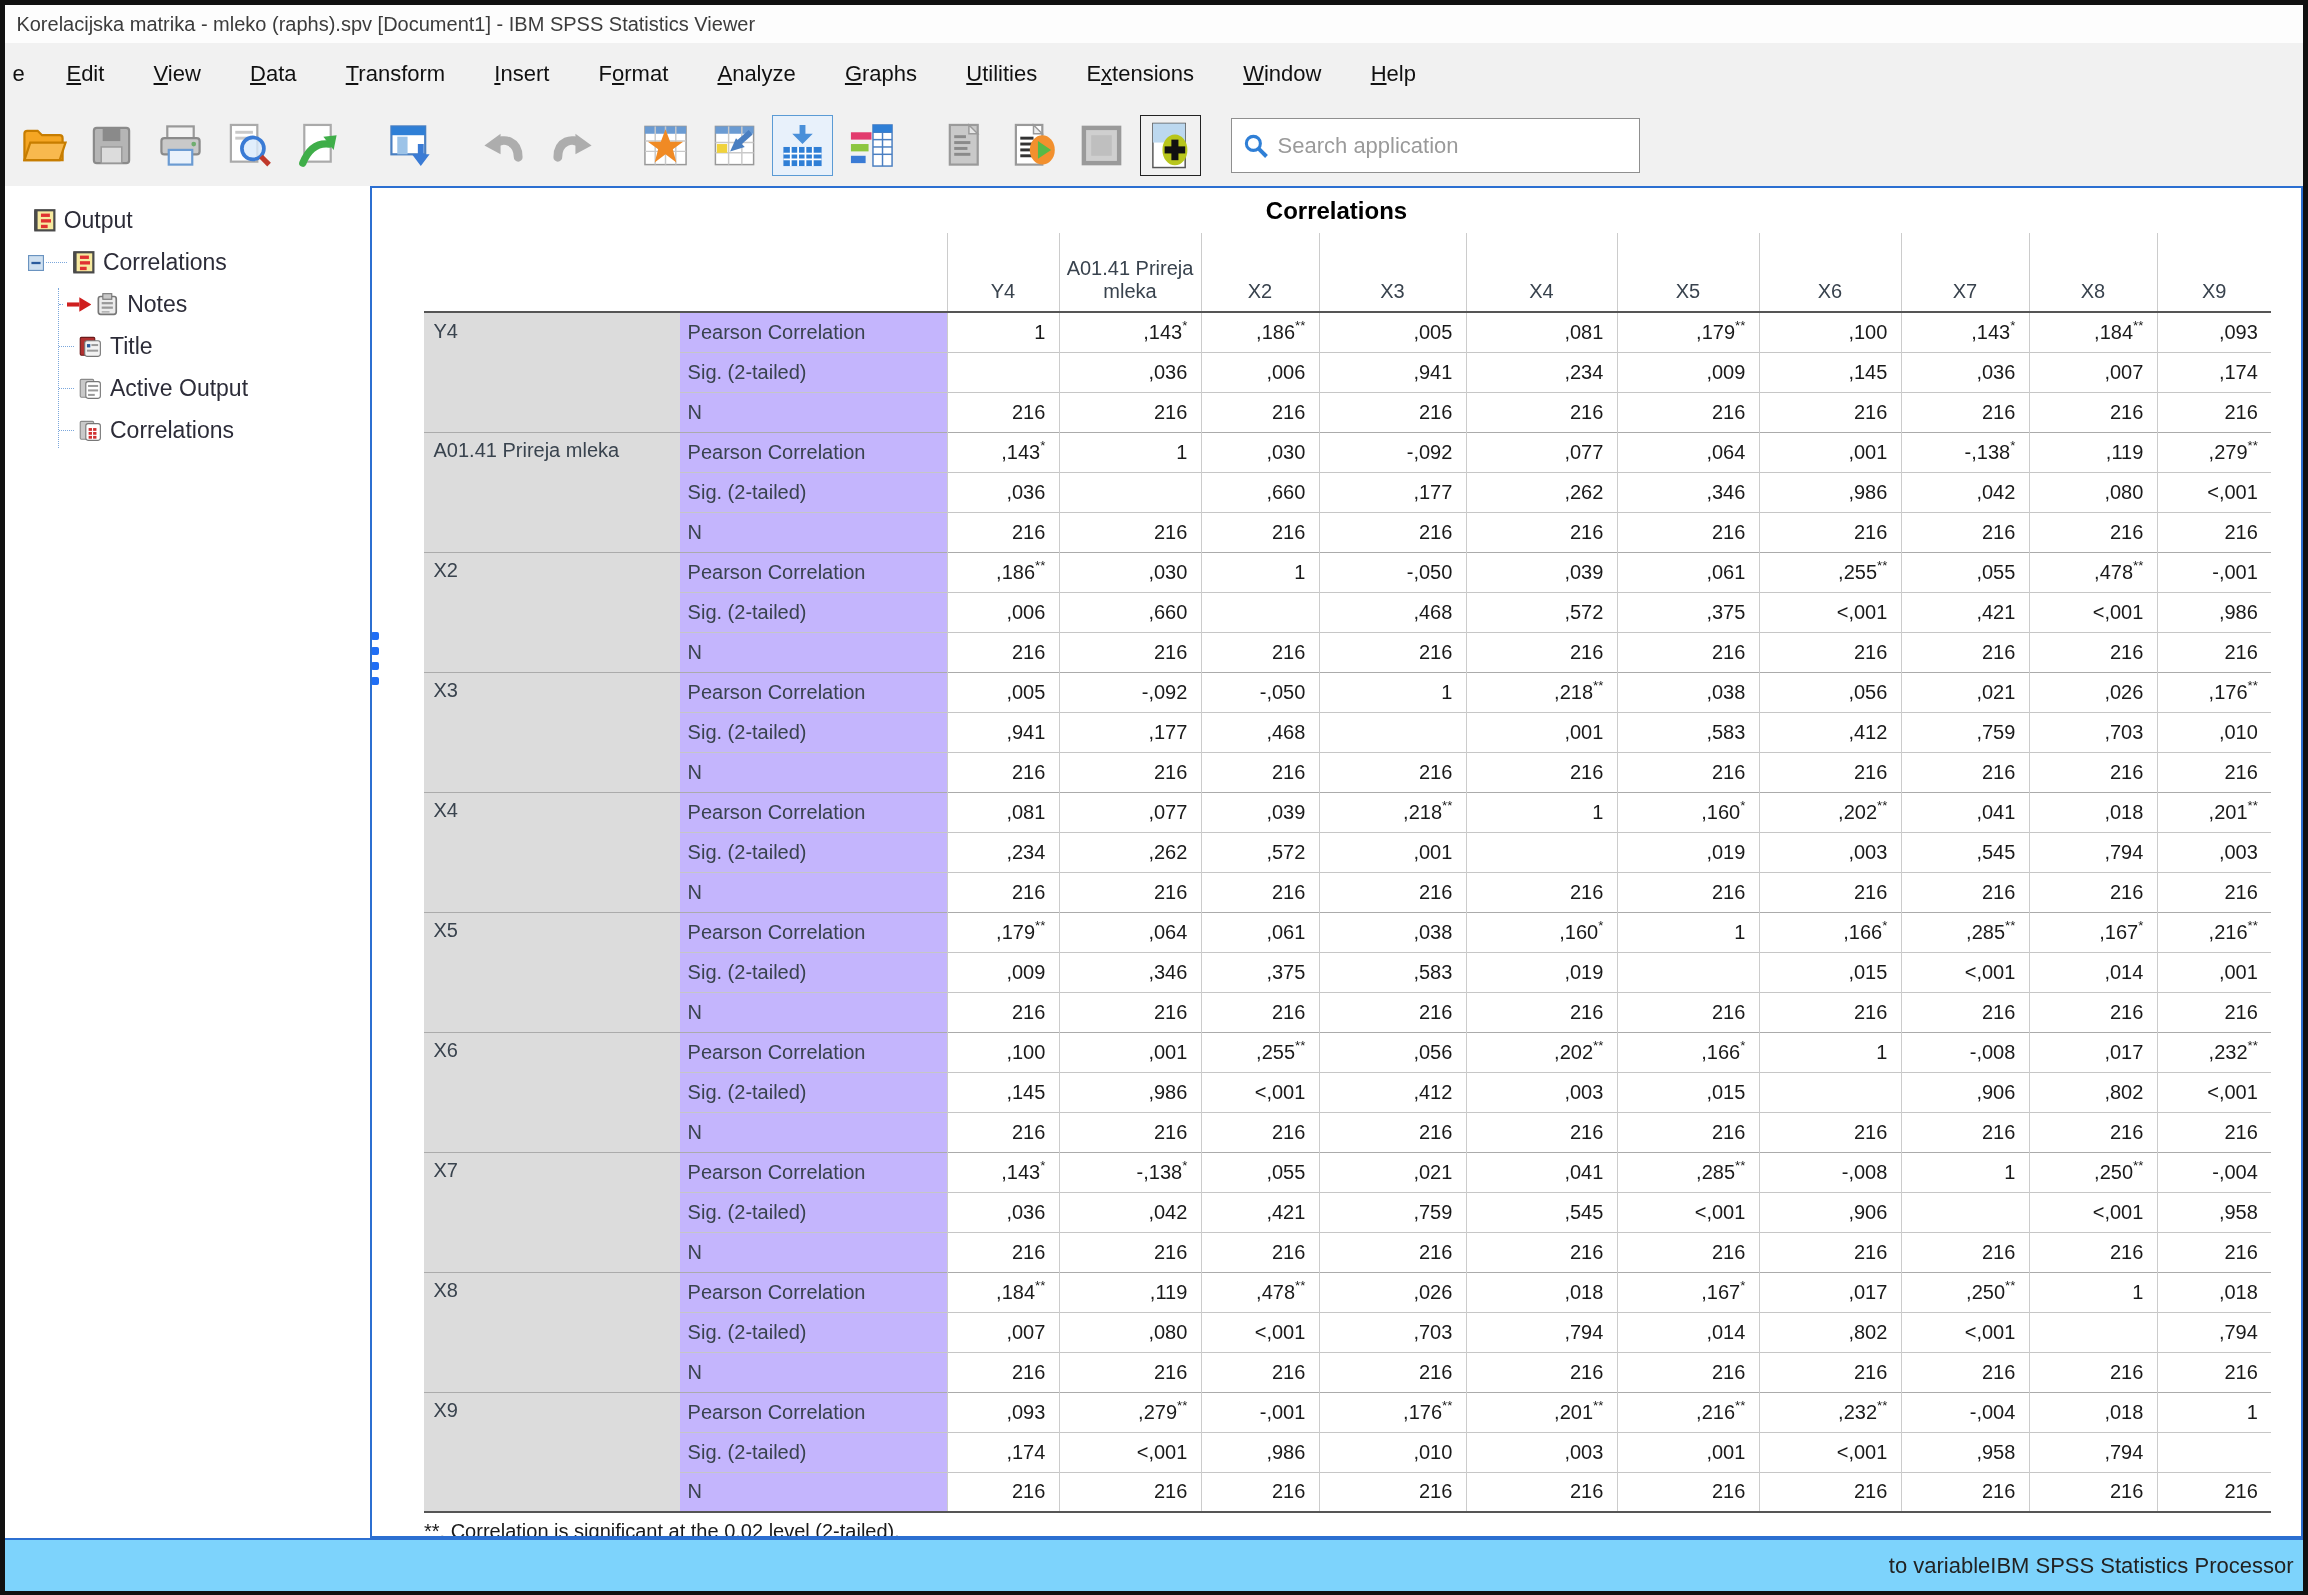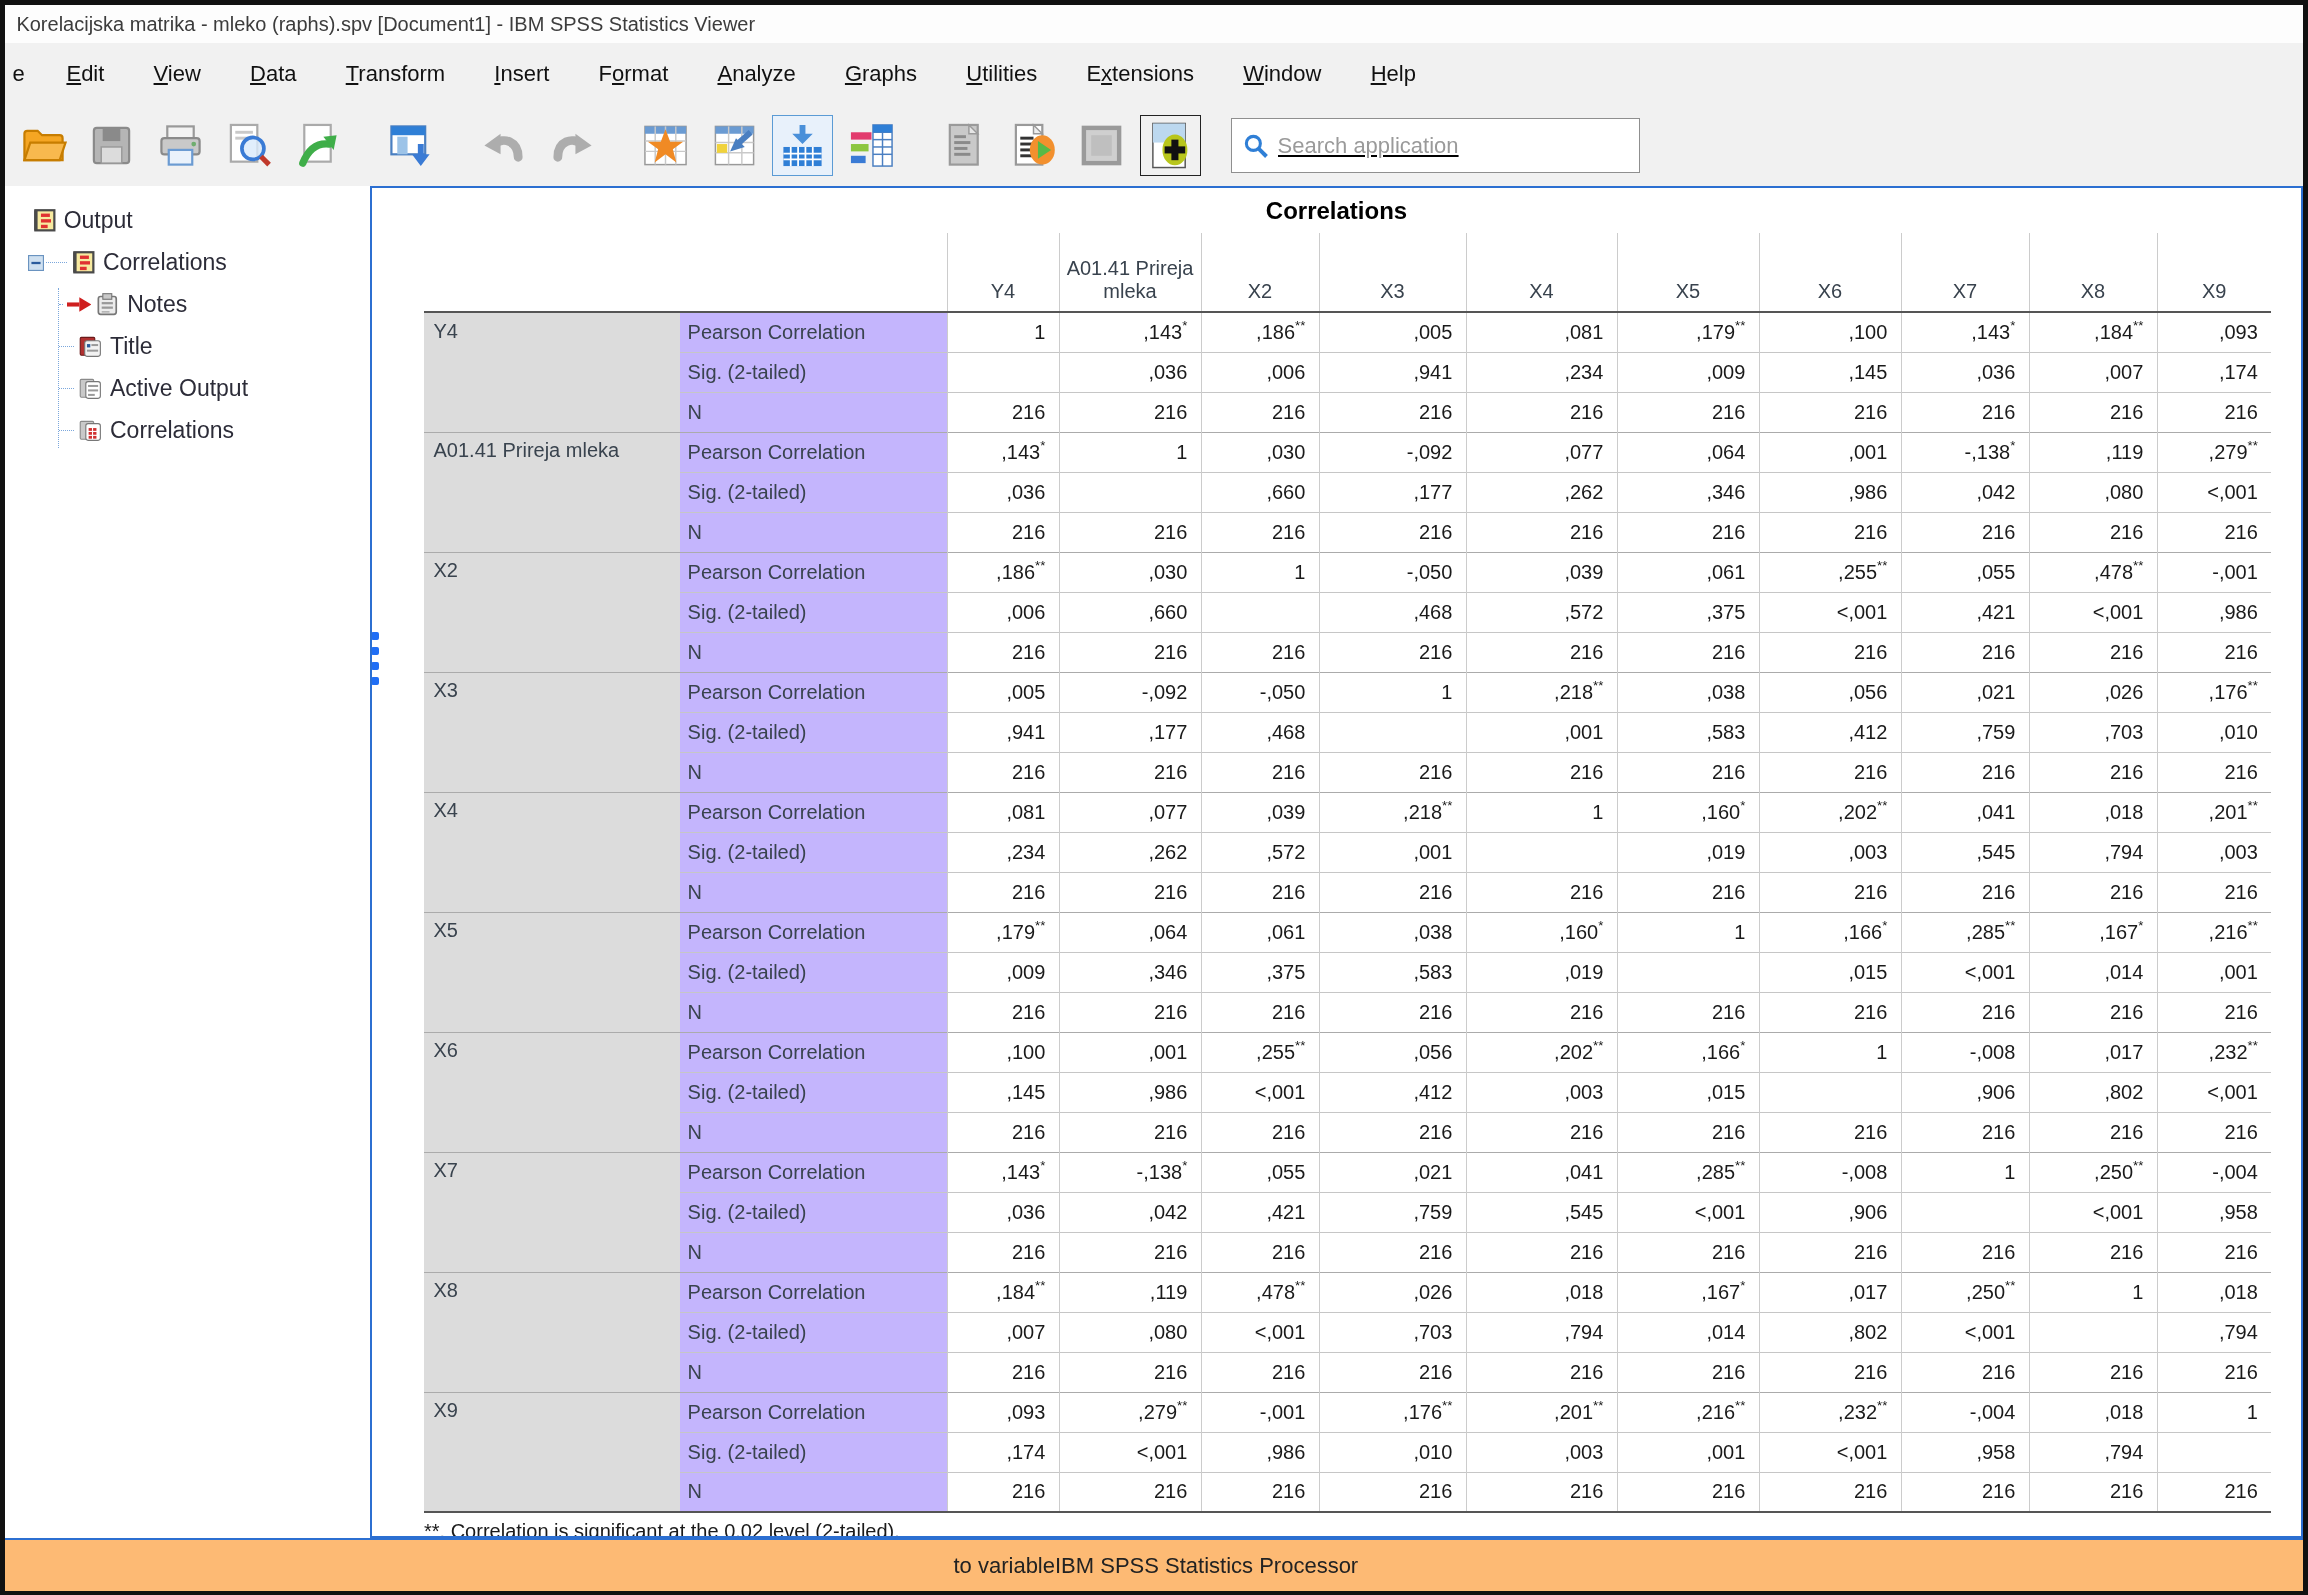--- a/index.html
+++ b/index.html
@@ -34,21 +34,21 @@
   .tbtn {
     width: 61px; height: 61px; display: flex; align-items: center; justify-content: center;
     margin-right: 7.6px; border: 1.9px solid transparent;
   }
   .tbtn svg { width: 47px; height: 47px; }
   .tbtn.gap { margin-left: 24.6px; }
   .tbtn.selected { border: 1.9px solid #5b9bd5; background: #e8f1fb; }
   .tbtn.boxed { border: 1.9px solid #222; }
   .searchbox {
     margin-left: 23px; width: 409px; height: 55px; background: #fff;
-    border: 1.9px solid #8f8f8f; display: flex; align-items: center; padding: 0 9.5px; text-decoration: underline;
+    border: 1.9px solid #8f8f8f; display: flex; align-items: center; padding: 0 9.5px;
   }
   .searchbox svg { width: 28px; height: 28px; margin-right: 7.6px; flex: 0 0 auto; }
   .searchbox input {
     border: none; outline: none; font-size: 22px; width: 100%;
     font-family: "Liberation Sans", sans-serif; color: #333; background: transparent;
   }
   .searchbox input::placeholder { color: #9a9a9a; }
   
   .main { flex: 1 1 auto; display: flex; min-height: 0; }
   .tree { width: 365px; background: #fff; padding-top: 9.5px; font-size: 23px; color: #2c2c38; flex: 0 0 auto; }
@@ -94,22 +94,22 @@
   }
   td.statlabel { background: #c4b5fd; color: #39434e; padding-left: 7.6px; }
   td.num { text-align: right; padding-right: 13.2px; border-left: 0.9px solid #ccc; background: #fff; }
   tr.sub td { border-top: 0.9px solid #c6c6c6; }
   tr.block-start td { border-top: 1.9px solid #ababab; }
   sup.sig { font-size: 13.2px; vertical-align: top; position: relative; top: -2.8px; }
   .footnotes { display: flex; margin: 6.6px 0 0 52px; font-size: 20px; color: #1a1a1a; }
   .fn1 { margin-left: 66px; width: 729px; }
   
   .statusbar {
-    height: 53px; background: #fdba74; border-top: 2.8px solid #2c6fd1;
-    display: flex; align-items: center; justify-content: center;
+    height: 53px; background: #7dd3fc; border-top: 2.8px solid #2c6fd1;
+    display: flex; align-items: center; justify-content: flex-end;
     font-size: 22px; color: #222; padding: 0 9.5px 0 13.2px; flex: 0 0 auto;
   }
 </style>
 </head>
 <body>
 
 <div class="titlebar">
   <span>Korelacijska matrika - mleko (raphs).spv [Document1] - IBM SPSS Statistics Viewer</span>
 </div>
 

